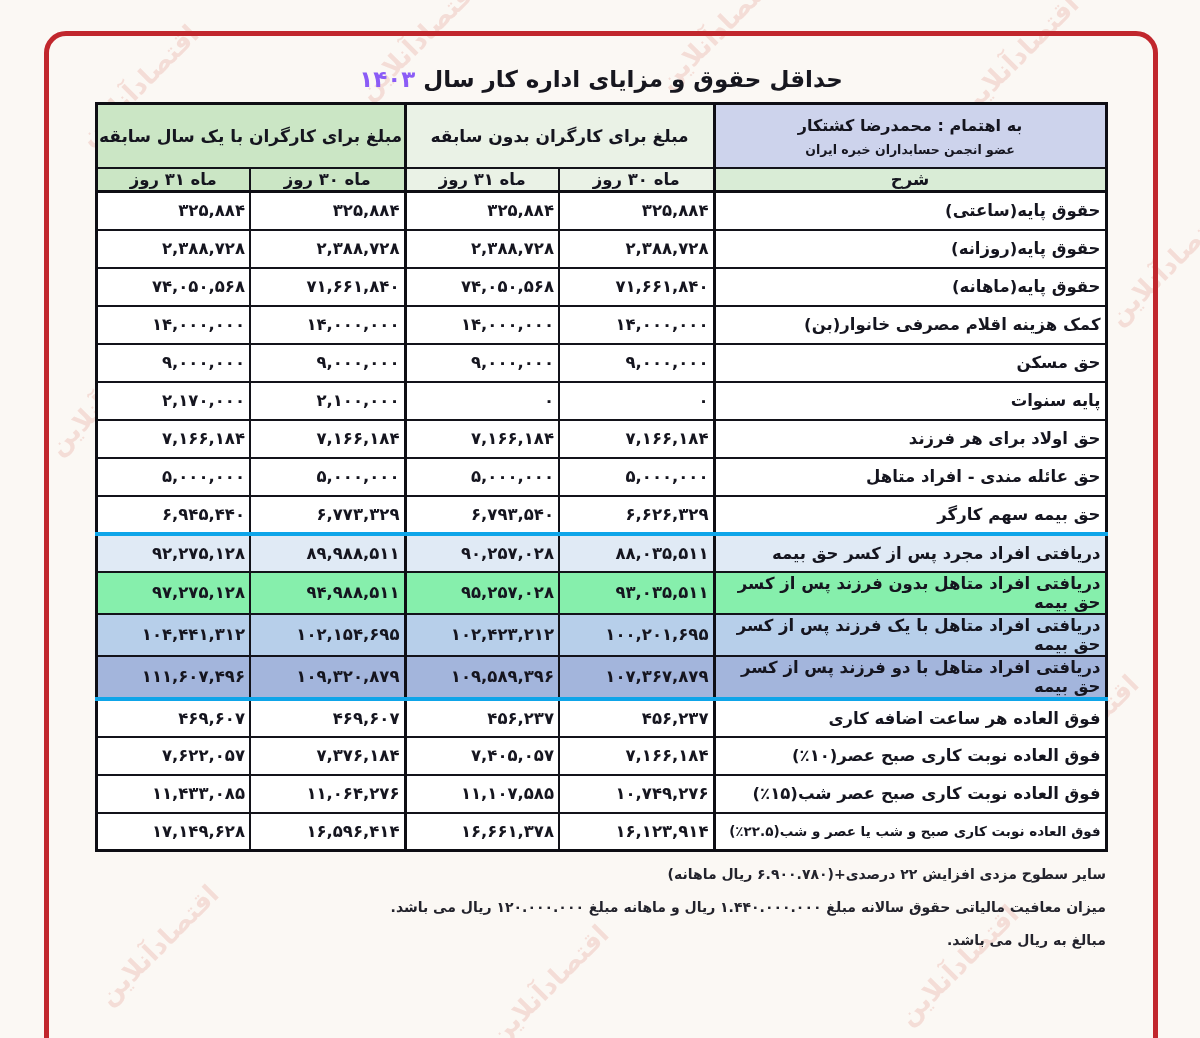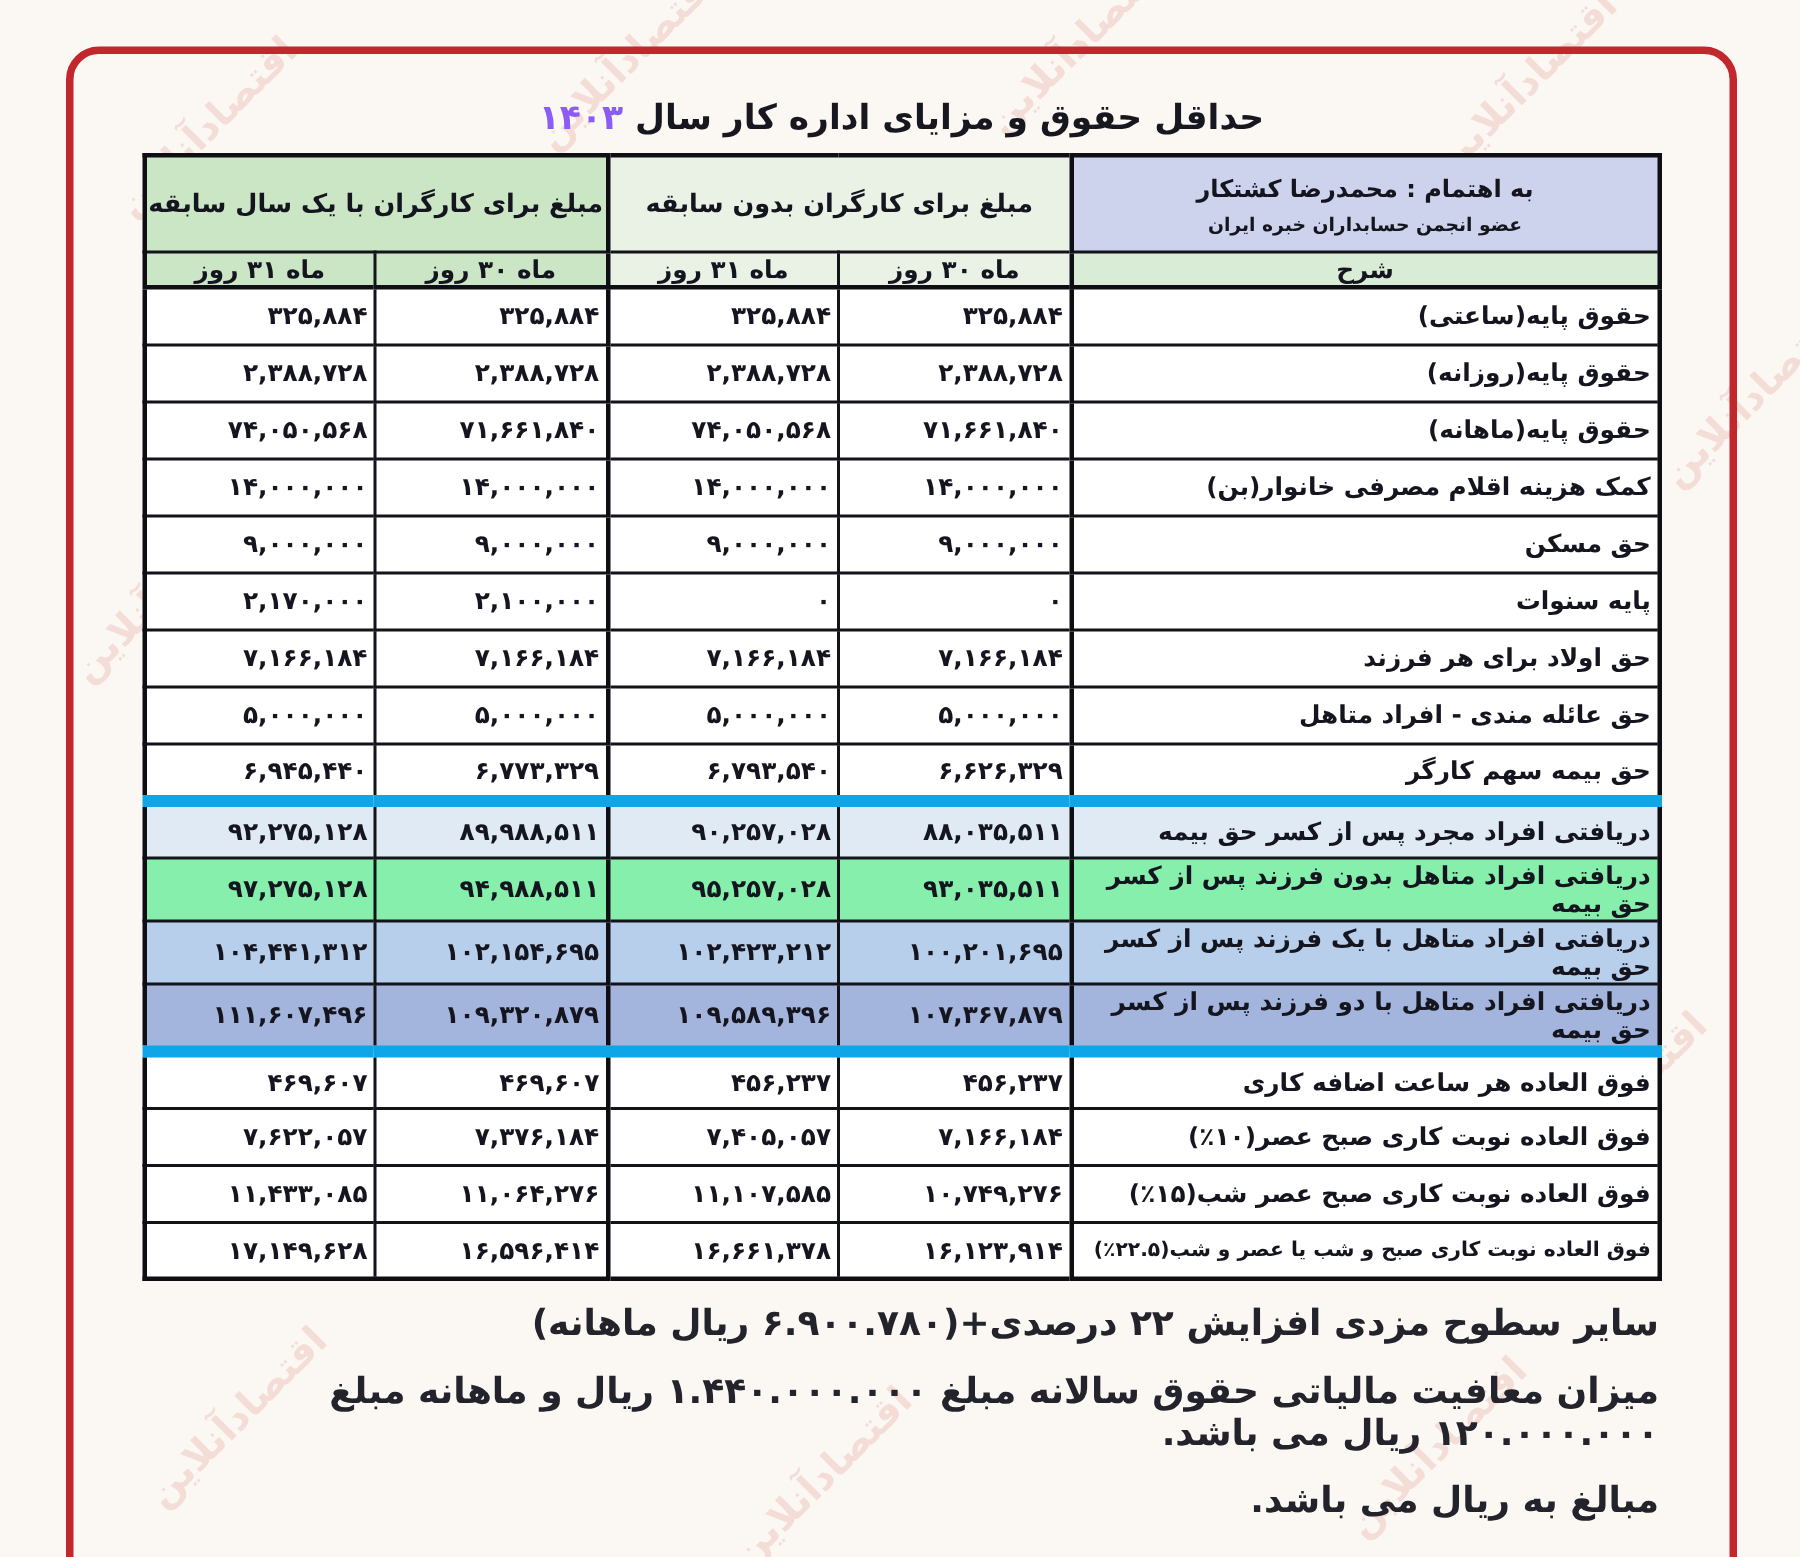--- a/index.html
+++ b/index.html
@@ -71,31 +71,31 @@
     text-align:right;
     padding-right:4px;
     border-left:3px solid #0e0e14;
   }
   thead .credit, thead .desc-h { border-left:3px solid #0e0e14; }
   td.num { text-align:left; direction:ltr; padding-left:8px; padding-right:4px; text-align:right; }
   td.num, th.m { font-size:16.5px; }
   
   tbody td:nth-child(3), thead tr.sub th:nth-child(3) { border-left:3px solid #0e0e14; }
   thead th.group:nth-child(2) { border-left:3px solid #0e0e14; }
-  tr.thick-top td { border-top:8px solid #0ea5e9; }
+  tr.thick-top td { border-top:4px solid #0ea5e9; }
   tr.tint-1 td { background:#e0eaf5; }
   tr.tint-2 td { background:#86efac; }
   tr.tint-3 td { background:#b7cfea; }
   tr.tint-4 td { background:#a3b5dc; }
   tr.small td.desc { font-size:13.5px; }
   .notes {
     width:1010px;
     margin:14px auto 0;
     text-align:right;
-    font-size:24px;
+    font-size:14px;
     font-weight:bold;
     color:#23232c;
   }
   .notes .note { margin-bottom:17px; }
 </style>
 </head>
 <body>
 
 <div class="wm" style="left:60px;top:70px">اقتصادآنلاین</div>
 <div class="wm" style="left:340px;top:25px">اقتصادآنلاین</div>

